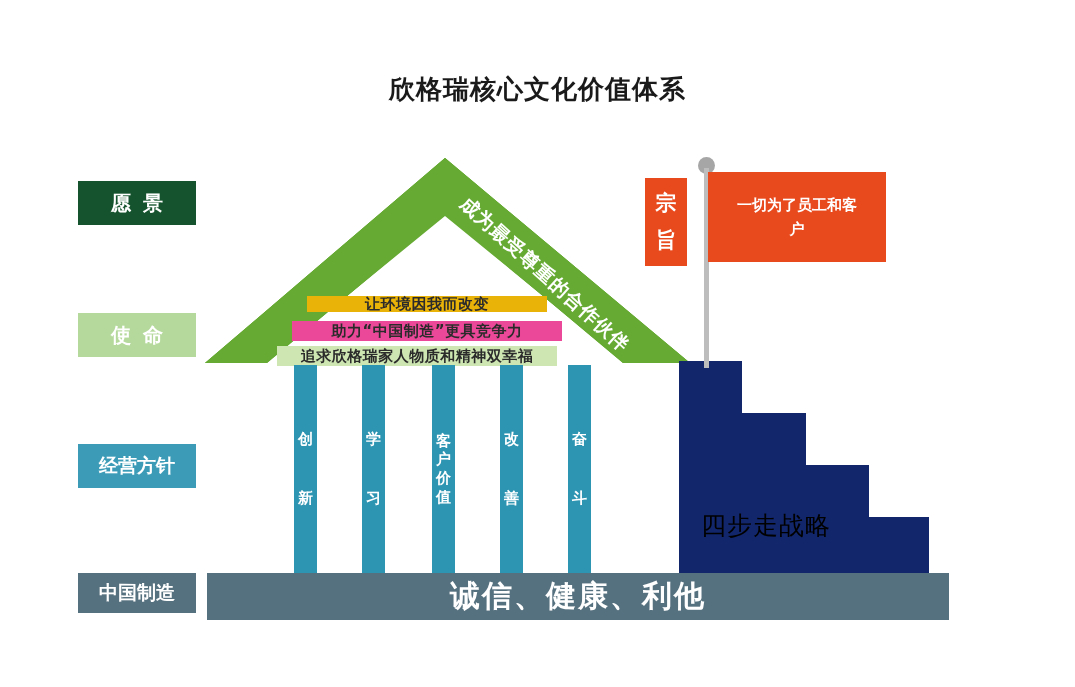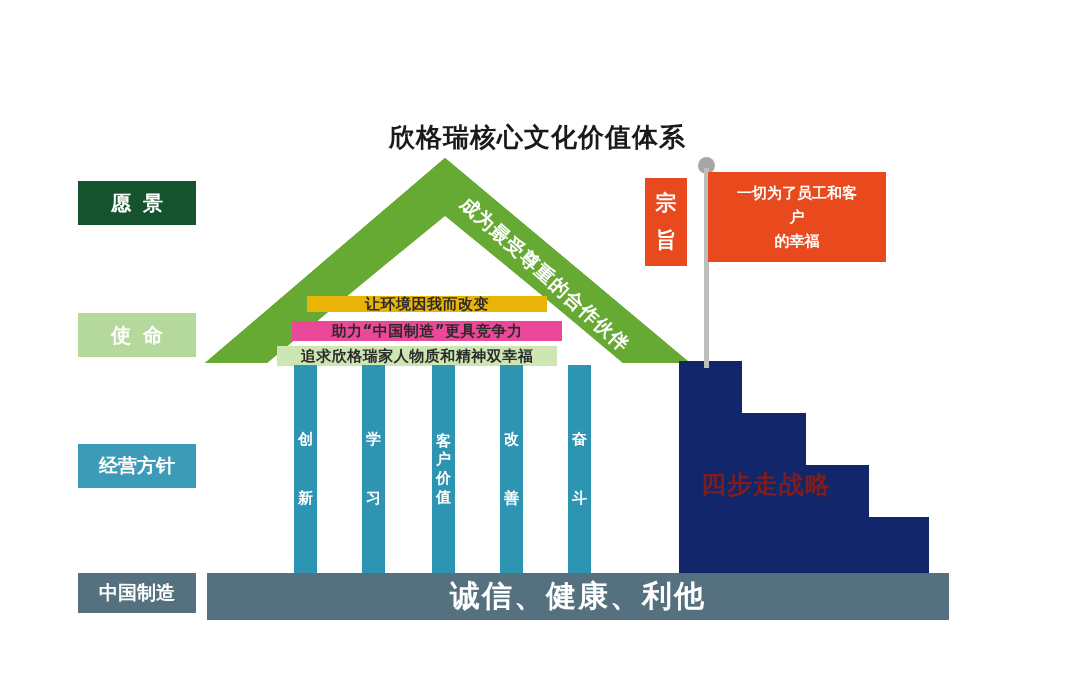--- a/index.html
+++ b/index.html
@@ -6,21 +6,20 @@
   html,body { width:1075px; height:687px; background:#ffffff; overflow:hidden; }
   body { font-family:"DejaVu Sans","Liberation Sans",sans-serif; }
 
   #stage { position:relative; width:1075px; height:687px; background:#fff; }
 
   
   .title {
     position:absolute; left:0; top:72px; width:1075px;
     text-align:center; font-size:26px; font-weight:700; color:#1a1a1a;
     letter-spacing:1px;
-    margin-top:48px;
   }
 
   
   .cat {
     position:absolute; color:#fff; font-weight:700;
     display:flex; align-items:center; justify-content:center;
     letter-spacing:0px;
   }
   .cat-vision   { left:78px;  top:181px; width:118px; height:44px; background:#14532d; font-size:20px; letter-spacing:12px; text-indent:12px; }
   .cat-mission  { left:78px;  top:313px; width:118px; height:44px; background:#B5D99C; font-size:20px; letter-spacing:12px; text-indent:12px; }
@@ -88,22 +87,22 @@
     position:absolute; left:708px; top:172px; width:178px; height:90px;
     background:#E8491D; color:#ffffff;
     display:flex; align-items:center; justify-content:flex-start; text-align:center;
     font-size:15px; font-weight:700; line-height:1.6; padding:0 24px;
   }
 
   
   .stairs { position:absolute; left:679px; top:361px; width:250px; height:212px; }
   .stairs svg { display:block; }
   .stairs-label {
-    position:absolute; left:701px; top:468px;
-    color:#7f1d1d; font-size:25px; font-weight:700; letter-spacing:1px;
+    position:absolute; left:701px; top:509px;
+    color:#000000; font-size:25px; font-weight:400; letter-spacing:1px;
     white-space:nowrap;
   }
 </style>
 </head>
 <body>
 
 <div id="stage">
 
   <div class="title">欣格瑞核心文化价值体系</div>
 
@@ -162,19 +161,18 @@
 
   <div class="purpose-label">
     <span>宗</span>
     <span>旨</span>
   </div>
   <div class="flagknob"></div>
   <div class="flagpole"></div>
   <div class="flag">
     <div>
       <div>一切为了员工和客户</div>
-      <div>的幸福</div>
     </div>
   </div>
 
   <div class="foundation">诚信、健康、利他</div>
 
 </div>
 
 </body></html>

